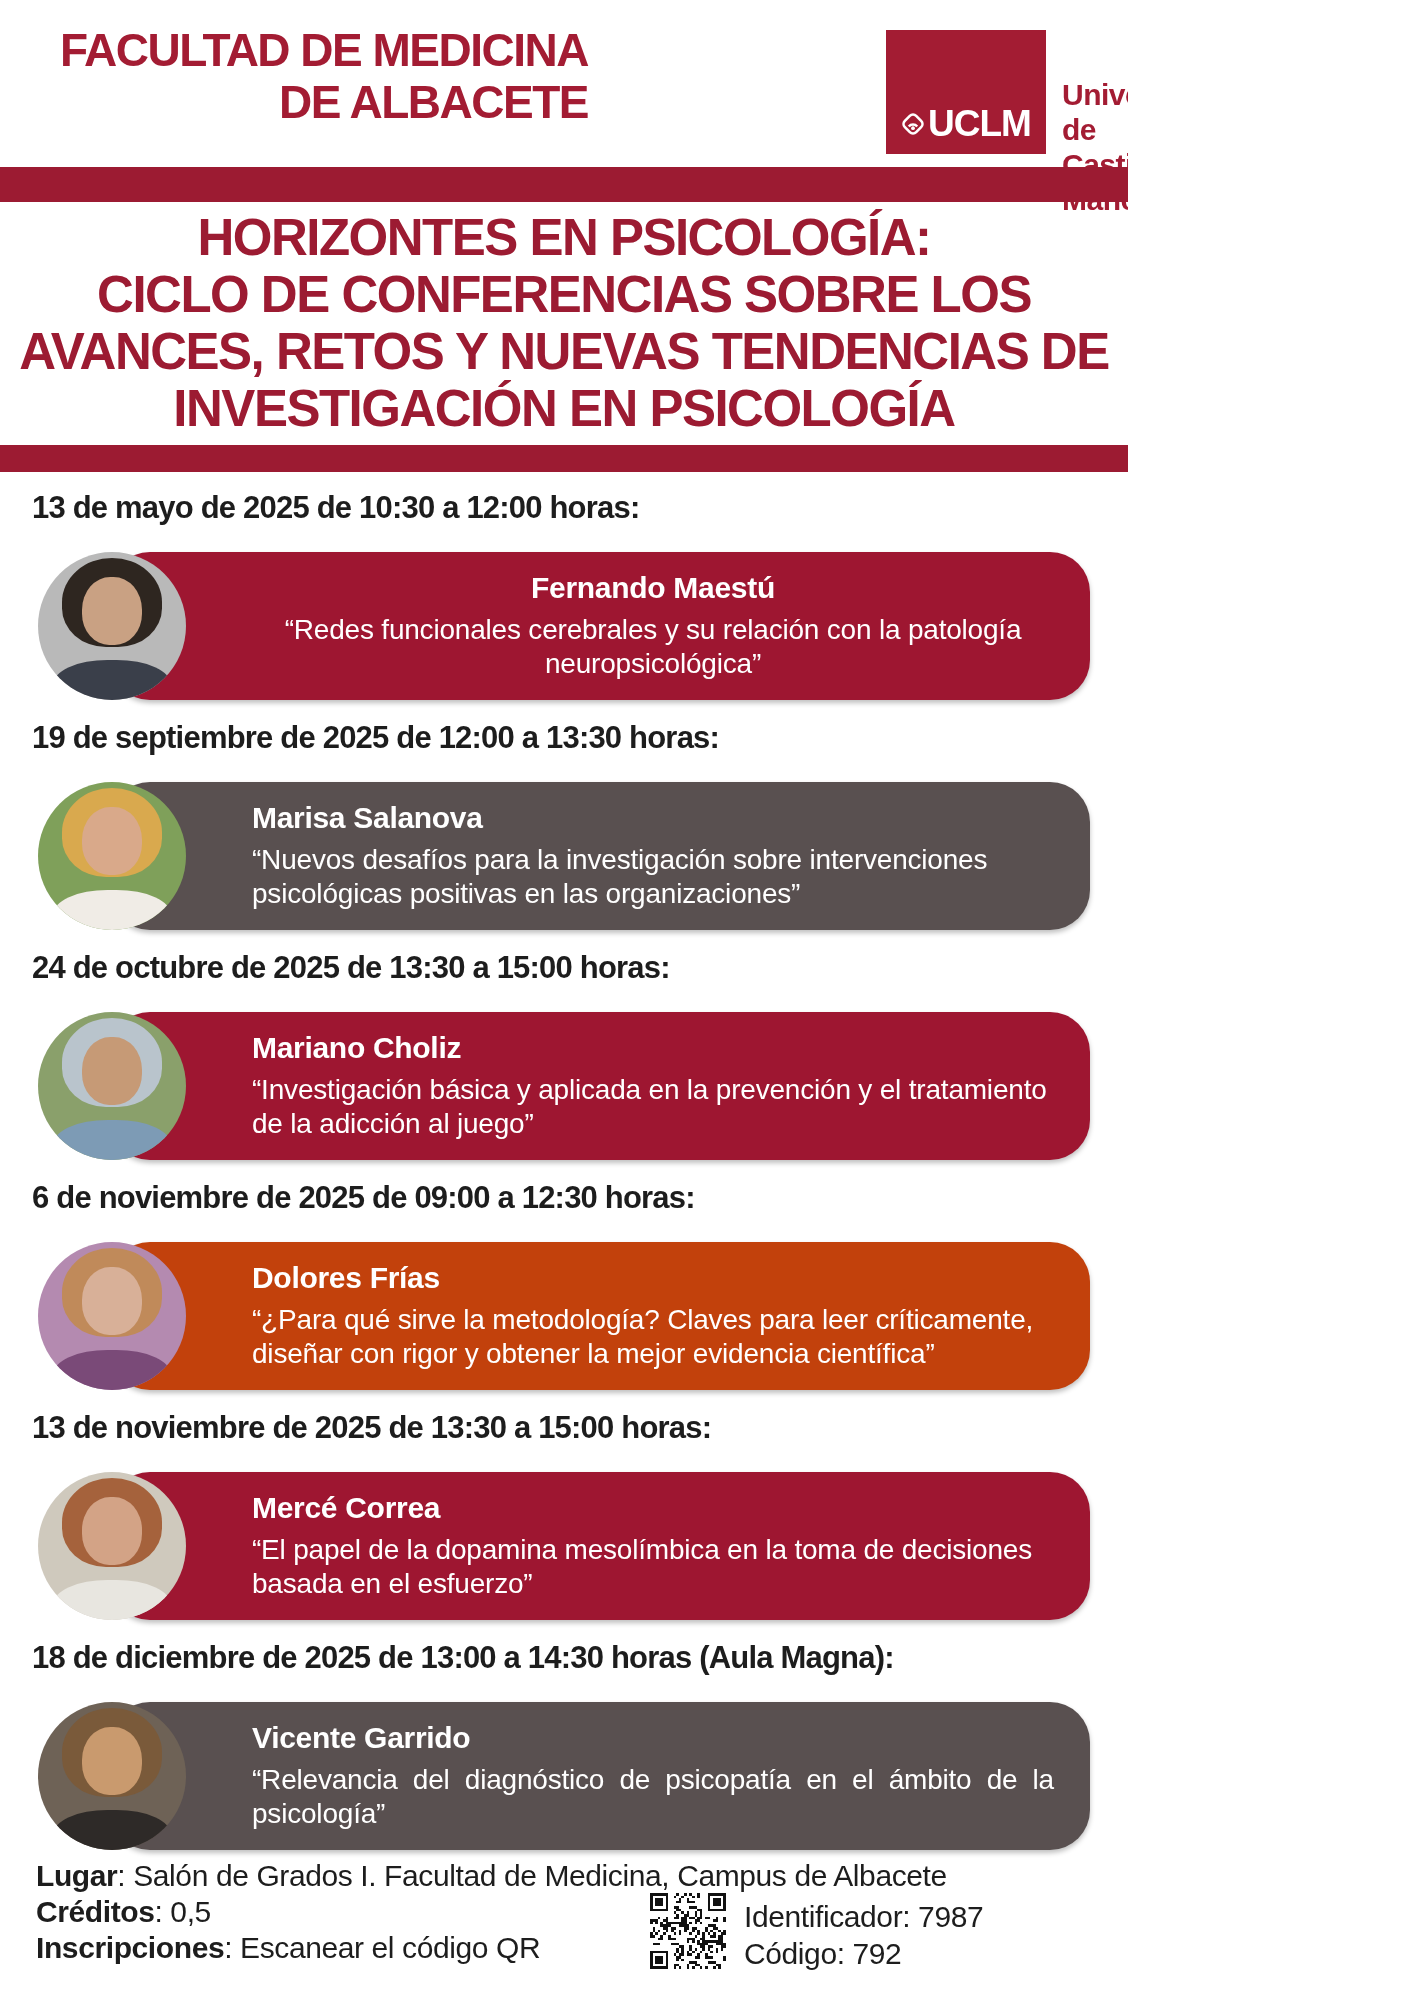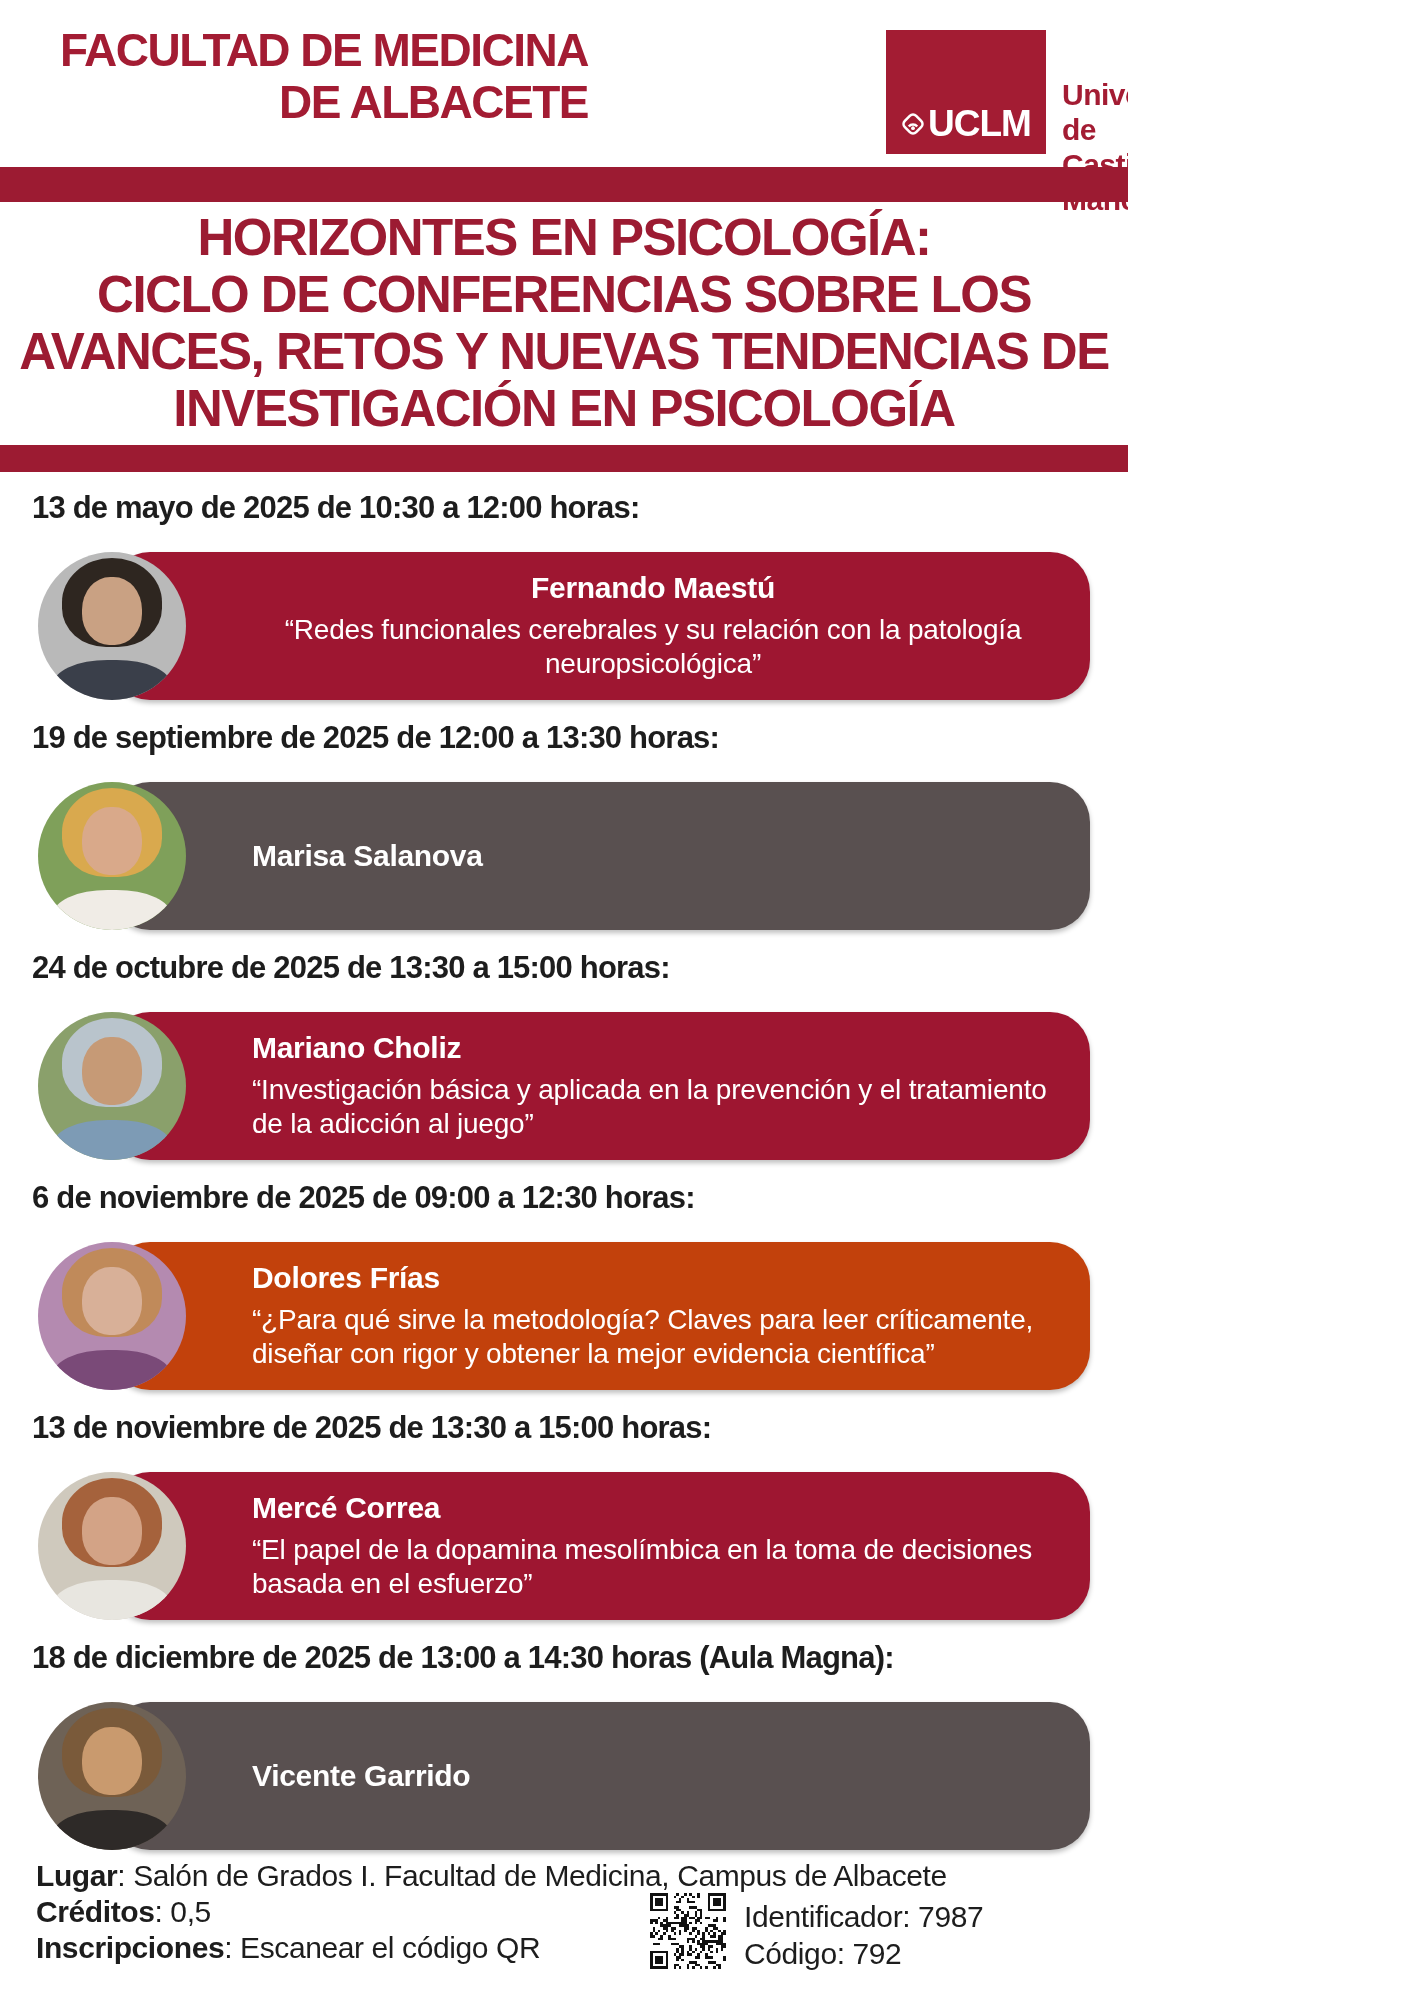--- a/index.html
+++ b/index.html
@@ -129,20 +129,21 @@
     <div class="block">
       <div class="date">19 de septiembre de 2025 de 12:00 a 13:30 horas:</div>
       <div class="row">
         <div class="avatar" style="--bg: #7fa05a; --hair: #d9a94e; --skin: #d9a98a; --shirt: #f0ece6;">
           <div class="hair"></div>
           <div class="face"></div>
           <div class="torso"></div>
         </div>
         <div class="card" style="background: rgb(89, 80, 80);">
           <div class="speaker">Marisa Salanova</div>
+          <div class="talk">“Nuevos desafíos para la investigación sobre intervenciones psicológicas positivas en las organizaciones”</div>
         </div>
       </div>
     </div>
 
     <div class="block">
       <div class="date">24 de octubre de 2025 de 13:30 a 15:00 horas:</div>
       <div class="row">
         <div class="avatar" style="--bg: #8aa06b; --hair: #b9c4cc; --skin: #c69a76; --shirt: #7d9bb5;">
           <div class="hair"></div>
           <div class="face"></div>
@@ -188,20 +189,21 @@
     <div class="block">
       <div class="date">18 de diciembre de 2025 de 13:00 a 14:30 horas (Aula Magna):</div>
       <div class="row">
         <div class="avatar" style="--bg: #6e6256; --hair: #7a5a3a; --skin: #c99a6e; --shirt: #2e2a28;">
           <div class="hair"></div>
           <div class="face"></div>
           <div class="torso"></div>
         </div>
         <div class="card" style="background: rgb(89, 80, 80);">
           <div class="speaker">Vicente Garrido</div>
+          <div class="talk justify">“Relevancia del diagnóstico de psicopatía en el ámbito de la psicología”</div>
         </div>
       </div>
     </div>
 
   </div>
 
   <div class="footer">
     <div><span class="lbl">Lugar</span><span>: Salón de Grados I. Facultad de Medicina, Campus de Albacete</span></div>
     <div><span class="lbl">Créditos</span><span>: 0,5</span></div>
     <div><span class="lbl">Inscripciones</span><span>: Escanear el código QR</span></div>

